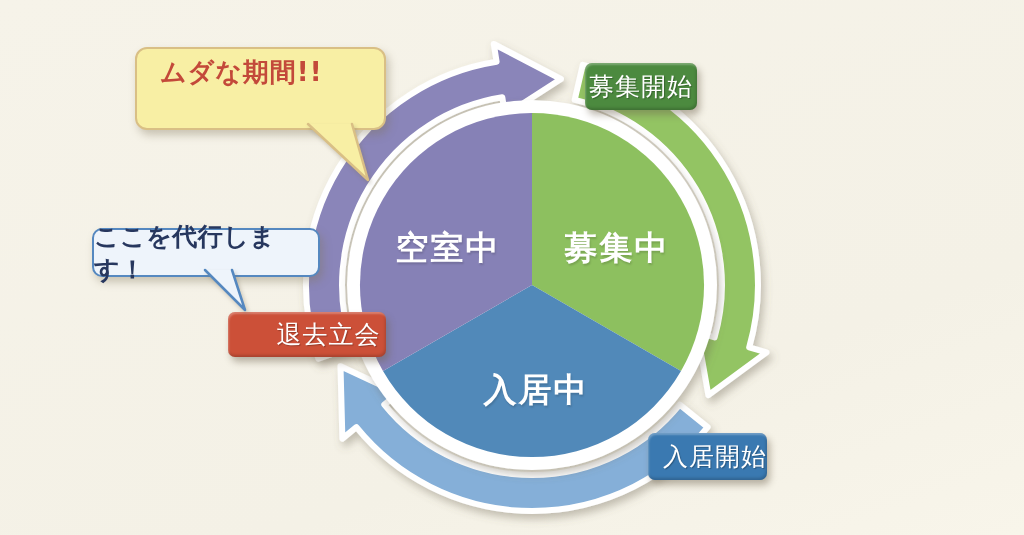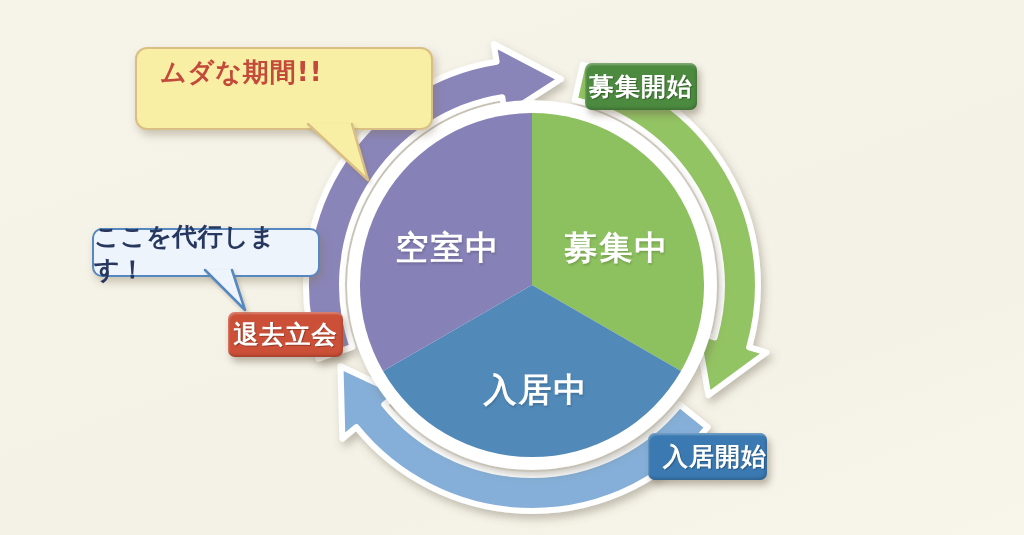--- a/index.html
+++ b/index.html
@@ -5,34 +5,34 @@
   html,body{margin:0;padding:0;background:#e9e6dc;}
   .stage{
     position:relative;width:1024px;height:535px;overflow:hidden;
     background:linear-gradient(160deg,#f6f3e9 0%,#f4f1e6 70%,#f8f5ea 100%);
     font-family:"DejaVu Sans","Liberation Sans",sans-serif;
   }
   .stage svg{display:block;}
   #diagram{position:absolute;left:0;top:0;}
   .badge{
     position:absolute;display:flex;align-items:center;justify-content:center;
-    color:#fff;font-weight:bold;font-size:25px;letter-spacing:1px;
+    color:#fff;font-weight:normal;font-size:25px;letter-spacing:1px;
     border-radius:7px;
     box-shadow:3px 5px 7px rgba(110,100,80,.45), inset 1px 2px 2px rgba(255,255,255,.28), inset -1px -2px 3px rgba(0,0,0,.18);
     text-shadow:1px 1px 1px rgba(0,0,0,.28);
   }
   .badge-recruit-start{left:585px;top:63px;width:112px;height:47px;}
   .badge-movein-start{left:648px;top:433px;width:119px;height:47px;justify-content:flex-end;}
   .badge-moveout{left:228px;top:312px;width:115px;height:45px;}
   .callout{
     position:absolute;box-sizing:border-box;font-weight:bold;
     box-shadow:3px 5px 8px rgba(125,115,90,.38);
   }
   .callout-yellow{
-    left:135px;top:47px;width:298px;height:83px;
+    left:135px;top:47px;width:251px;height:83px;
     border:2.5px solid #d9bf85;border-radius:12px;
     padding:7px 0 0 23px;font-size:26px;line-height:33px;letter-spacing:1px;
   }
   .callout-blue{
     left:92px;top:228px;width:228px;height:49px;
     border:2.5px solid #5588c0;border-radius:10px;
     display:flex;align-items:center;justify-content:flex-start;
     font-size:25px;letter-spacing:0.5px;
   }
   .tail{position:absolute;filter:drop-shadow(2px 3px 2px rgba(125,115,90,.35));}
@@ -63,21 +63,21 @@
       <text x="617" y="259" text-anchor="middle" font-size="33" font-weight="bold" letter-spacing="2" fill="#FFFFFF" style="text-shadow:1px 2px 2px rgba(0,0,0,.15)">募集中</text>
       <text x="536" y="401" text-anchor="middle" font-size="33" font-weight="bold" letter-spacing="2" fill="#FFFFFF" style="text-shadow:1px 2px 2px rgba(0,0,0,.15)">入居中</text>
     </svg>
 
   <div class="badge badge-recruit-start" style="background-color: rgb(76, 138, 63);">
     <span>募集開始</span>
   </div>
   <div class="badge badge-movein-start" style="background-color: rgb(58, 121, 177);">
     <span>入居開始</span>
   </div>
-  <div class="badge badge-moveout" style="background-color: rgb(204, 80, 56);">
+  <div class="badge badge-moveout" style="background-color: rgb(204, 80, 56); padding-left: 43px;">
     <span>退去立会</span>
   </div>
 
   <div class="callout callout-yellow" style="background-color: rgb(248, 239, 164); border-color: rgb(217, 191, 133); color: rgb(195, 73, 58);">
     <div>ムダな期間!!</div>
   </div>
   <svg class="tail tail-yellow" width="80" height="70">
     <path d="M 10,6 L 70,62 L 54,6" stroke-width="2.5" stroke-linejoin="round" stroke-linecap="round" fill="#F8EFA4" stroke="#D9BF85"></path>
   </svg>
 

